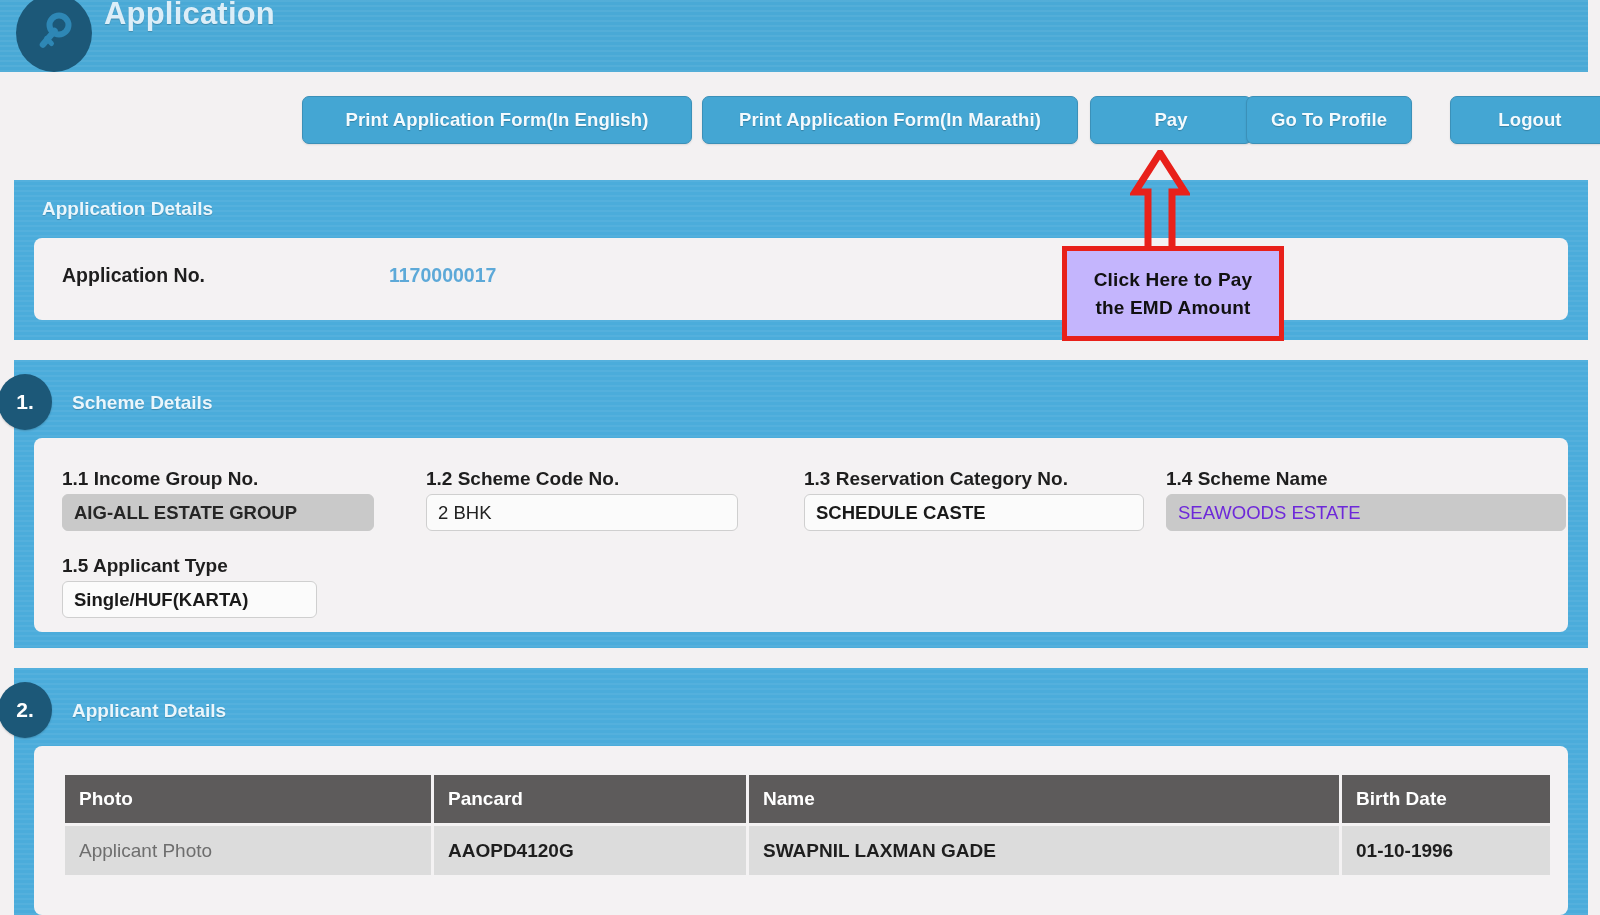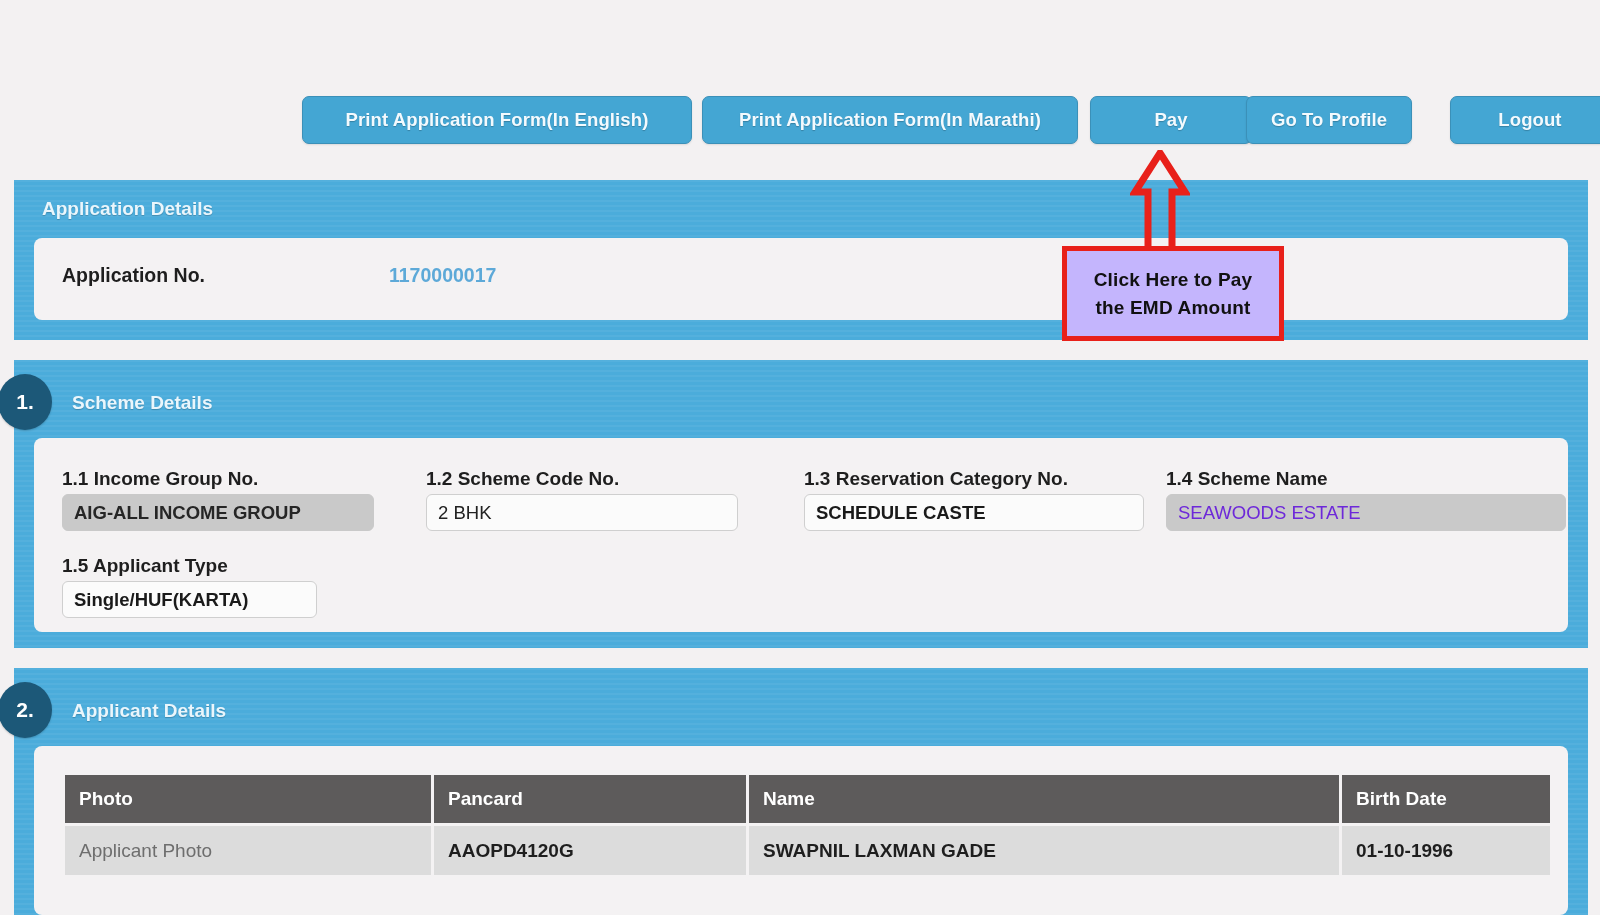--- a/index.html
+++ b/index.html
@@ -263,20 +263,32 @@
     color: #111111;
     white-space: nowrap;
     letter-spacing: 0.2px;
   }
 </style>
 </head>
 <body>
 
 <div id="page">
 
+  <div class="topbar">
+    <div class="stripes"></div>
+    <div class="key-badge">
+      <svg width="44" height="44" viewBox="0 0 44 44" aria-hidden="true">
+        <circle cx="27" cy="14" r="9.5" fill="none" stroke="#2E87B5" stroke-width="6"></circle>
+        <circle cx="29.5" cy="11.5" r="2.1" fill="#1C5878"></circle>
+        <path d="M22.5 20 L11 33.5" stroke="#2E87B5" stroke-width="6.5" stroke-linecap="round"></path>
+        <path d="M14.5 27.5 L19.5 32.5" stroke="#2E87B5" stroke-width="5" stroke-linecap="round"></path>
+      </svg>
+    </div>
+    <div class="app-title">Application</div>
+  </div>
 
   <div class="toolbar">
     <div class="btn" id="btn-print-en">Print Application Form(In English)</div>
     <div class="btn" id="btn-pay">Pay</div>
     <div class="btn" id="btn-print-mr">Print Application Form(In Marathi)</div>
     <div class="btn" id="btn-profile">Go To Profile</div>
     <div class="btn" id="btn-logout">Logout</div>
   </div>
 
   <div class="panel" id="panel-app">
@@ -288,21 +300,21 @@
     </div>
   </div>
 
   <div class="panel" id="panel-scheme">
     <div class="stripes"></div>
     <div class="num-badge">1.</div>
     <div class="panel-title">Scheme Details</div>
     <div class="panel-body">
 
       <div class="field-label" id="lbl-11">1.1 Income Group No.</div>
-      <div class="field-box disabled bold" id="val-11">AIG-ALL INCOME GROUP</div>
+      <div class="field-box disabled bold" id="val-11">AIG-ALL ESTATE GROUP</div>
 
       <div class="field-label" id="lbl-12">1.2 Scheme Code No.</div>
       <div class="field-box enabled" id="val-12">2 BHK</div>
 
       <div class="field-label" id="lbl-13">1.3 Reservation Category No.</div>
       <div class="field-box enabled bold" id="val-13">SCHEDULE CASTE</div>
 
       <div class="field-label" id="lbl-14">1.4 Scheme Name</div>
       <div class="field-box disabled" id="val-14">SEAWOODS ESTATE</div>
 

